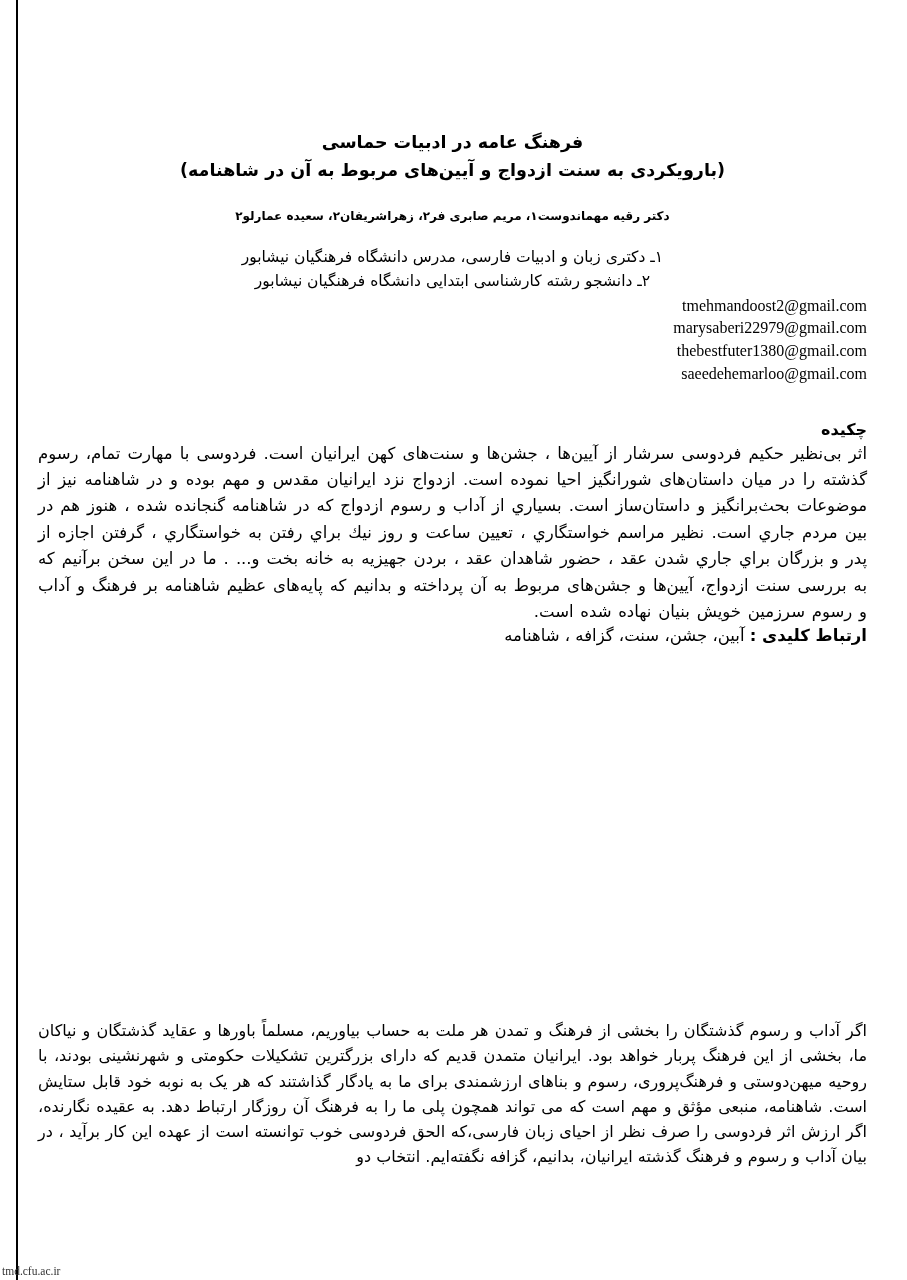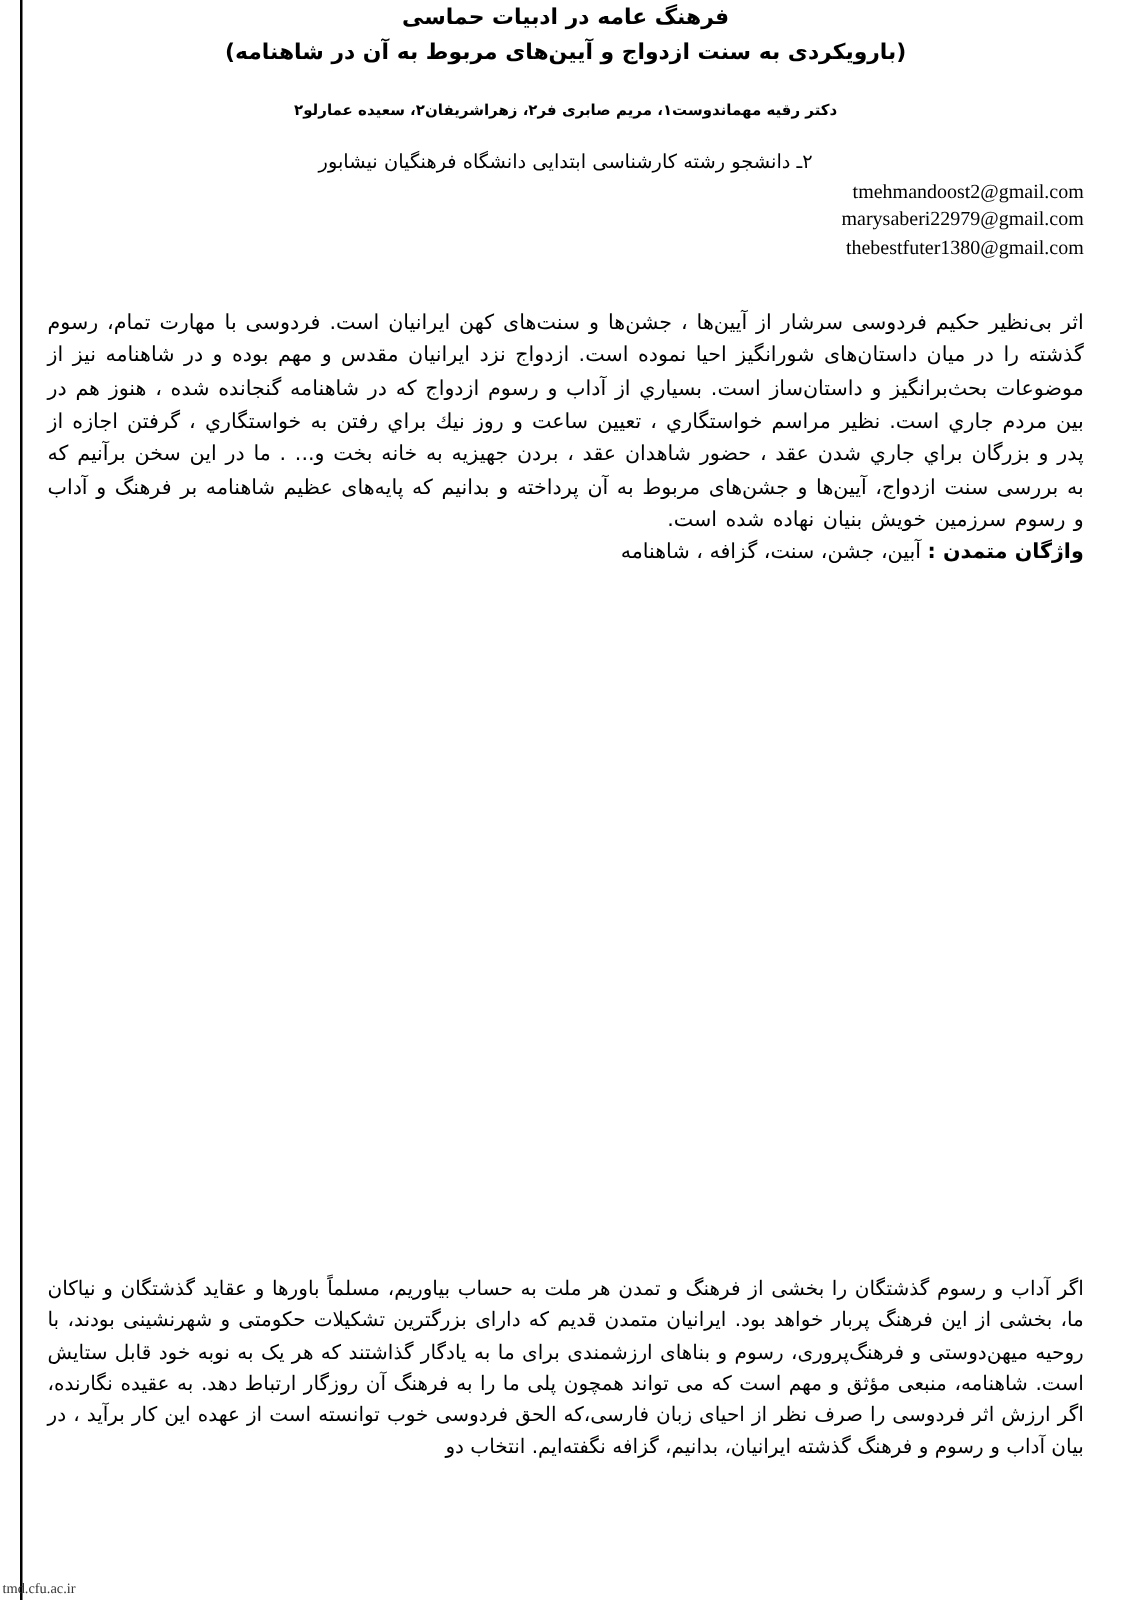--- a/index.html
+++ b/index.html
@@ -29,20 +29,21 @@
     background: #000000;
   }
   .content {
     position: absolute;
     left: 38px;
     right: 40px;
     top: 0;
   }
 
   .title-block {
+    margin-top: 128px;
     text-align: center;
   }
   .title-line {
     font-size: 17.5px;
     font-weight: bold;
     line-height: 1.62;
     letter-spacing: 0;
   }
 
   .authors {
@@ -134,33 +135,36 @@
   <div class="content">
 
     <div class="title-block">
       <div class="title-line">فرهنگ عامه در ادبیات حماسی</div>
       <div class="title-line">(بارویکردی به سنت ازدواج  و آیین‌های مربوط به آن در شاهنامه)</div>
     </div>
 
     <div class="authors">دکتر رقیه مهماندوست۱، مریم صابری فر۲، زهراشریفان۲، سعیده عمارلو۲</div>
 
     <div class="affils">
+      <div>۱ـ دکتری زبان و ادبیات فارسی، مدرس دانشگاه فرهنگیان نیشابور</div>
       <div>۲ـ دانشجو رشته کارشناسی ابتدایی دانشگاه فرهنگیان نیشابور</div>
     </div>
 
     <div class="emails">
       <div>tmehmandoost2@gmail.com</div>
       <div>marysaberi22979@gmail.com</div>
       <div>thebestfuter1380@gmail.com</div>
+      <div>saeedehemarloo@gmail.com</div>
     </div>
 
     <div class="section">
+      <div class="section-heading">چکیده</div>
       <div class="justified abstract-body">اثر بی‌نظیر حکیم فردوسی سرشار از آیین‌ها ، جشن‌ها و سنت‌های کهن ایرانیان است. فردوسی با مهارت تمام، رسوم گذشته را در میان داستان‌های شورانگیز احیا نموده است. ازدواج نزد ایرانیان مقدس و مهم بوده و در شاهنامه نیز از موضوعات بحث‌برانگیز و داستان‌ساز است. بسیاري از آداب و رسوم ازدواج که در شاهنامه گنجانده شده ، هنوز هم در بین مردم جاري است. نظیر مراسم خواستگاري ، تعیین ساعت و روز نیك براي رفتن به خواستگاري ، گرفتن اجازه از پدر و بزرگان براي جاري شدن عقد ، حضور شاهدان عقد ، بردن جهیزیه به خانه بخت و... . ما در این سخن برآنیم که به بررسی سنت ازدواج، آیین‌ها و جشن‌های مربوط به آن پرداخته و بدانیم که پایه‌های عظیم شاهنامه بر فرهنگ و آداب و رسوم سرزمین خویش بنیان نهاده شده است.</div>
       <div class="keywords">
-        <span class="kw-label">واژگان متمدن :</span>
+        <span class="kw-label">ارتباط کلیدی :</span>
         <span>آبین،  جشن، سنت، گزافه ، شاهنامه</span>
       </div>
     </div>
 
   </div>
 
   <div class="intro-block">
     <div class="intro-body">اگر آداب و رسوم گذشتگان را بخشی از فرهنگ و تمدن هر ملت به حساب بیاوریم، مسلماً باورها و عقاید گذشتگان و نیاکان ما، بخشی از این فرهنگ پربار خواهد بود. ایرانیان متمدن قدیم که دارای بزرگترین تشکیلات حکومتی و شهرنشینی بودند، با روحیه میهن‌دوستی و فرهنگ‌پروری، رسوم و بناهای ارزشمندی برای ما به یادگار گذاشتند که هر یک به نوبه خود قابل ستایش است. شاهنامه، منبعی مؤثق و مهم است که می تواند همچون پلی ما را به فرهنگ آن روزگار ارتباط دهد. به عقیده نگارنده، اگر ارزش اثر فردوسی را صرف نظر از احیای زبان فارسی،که الحق فردوسی خوب توانسته است از عهده این کار برآید ، در بیان آداب و رسوم و فرهنگ گذشته ایرانیان، بدانیم، گزافه نگفته‌ایم. انتخاب دو</div>
   </div>
 

